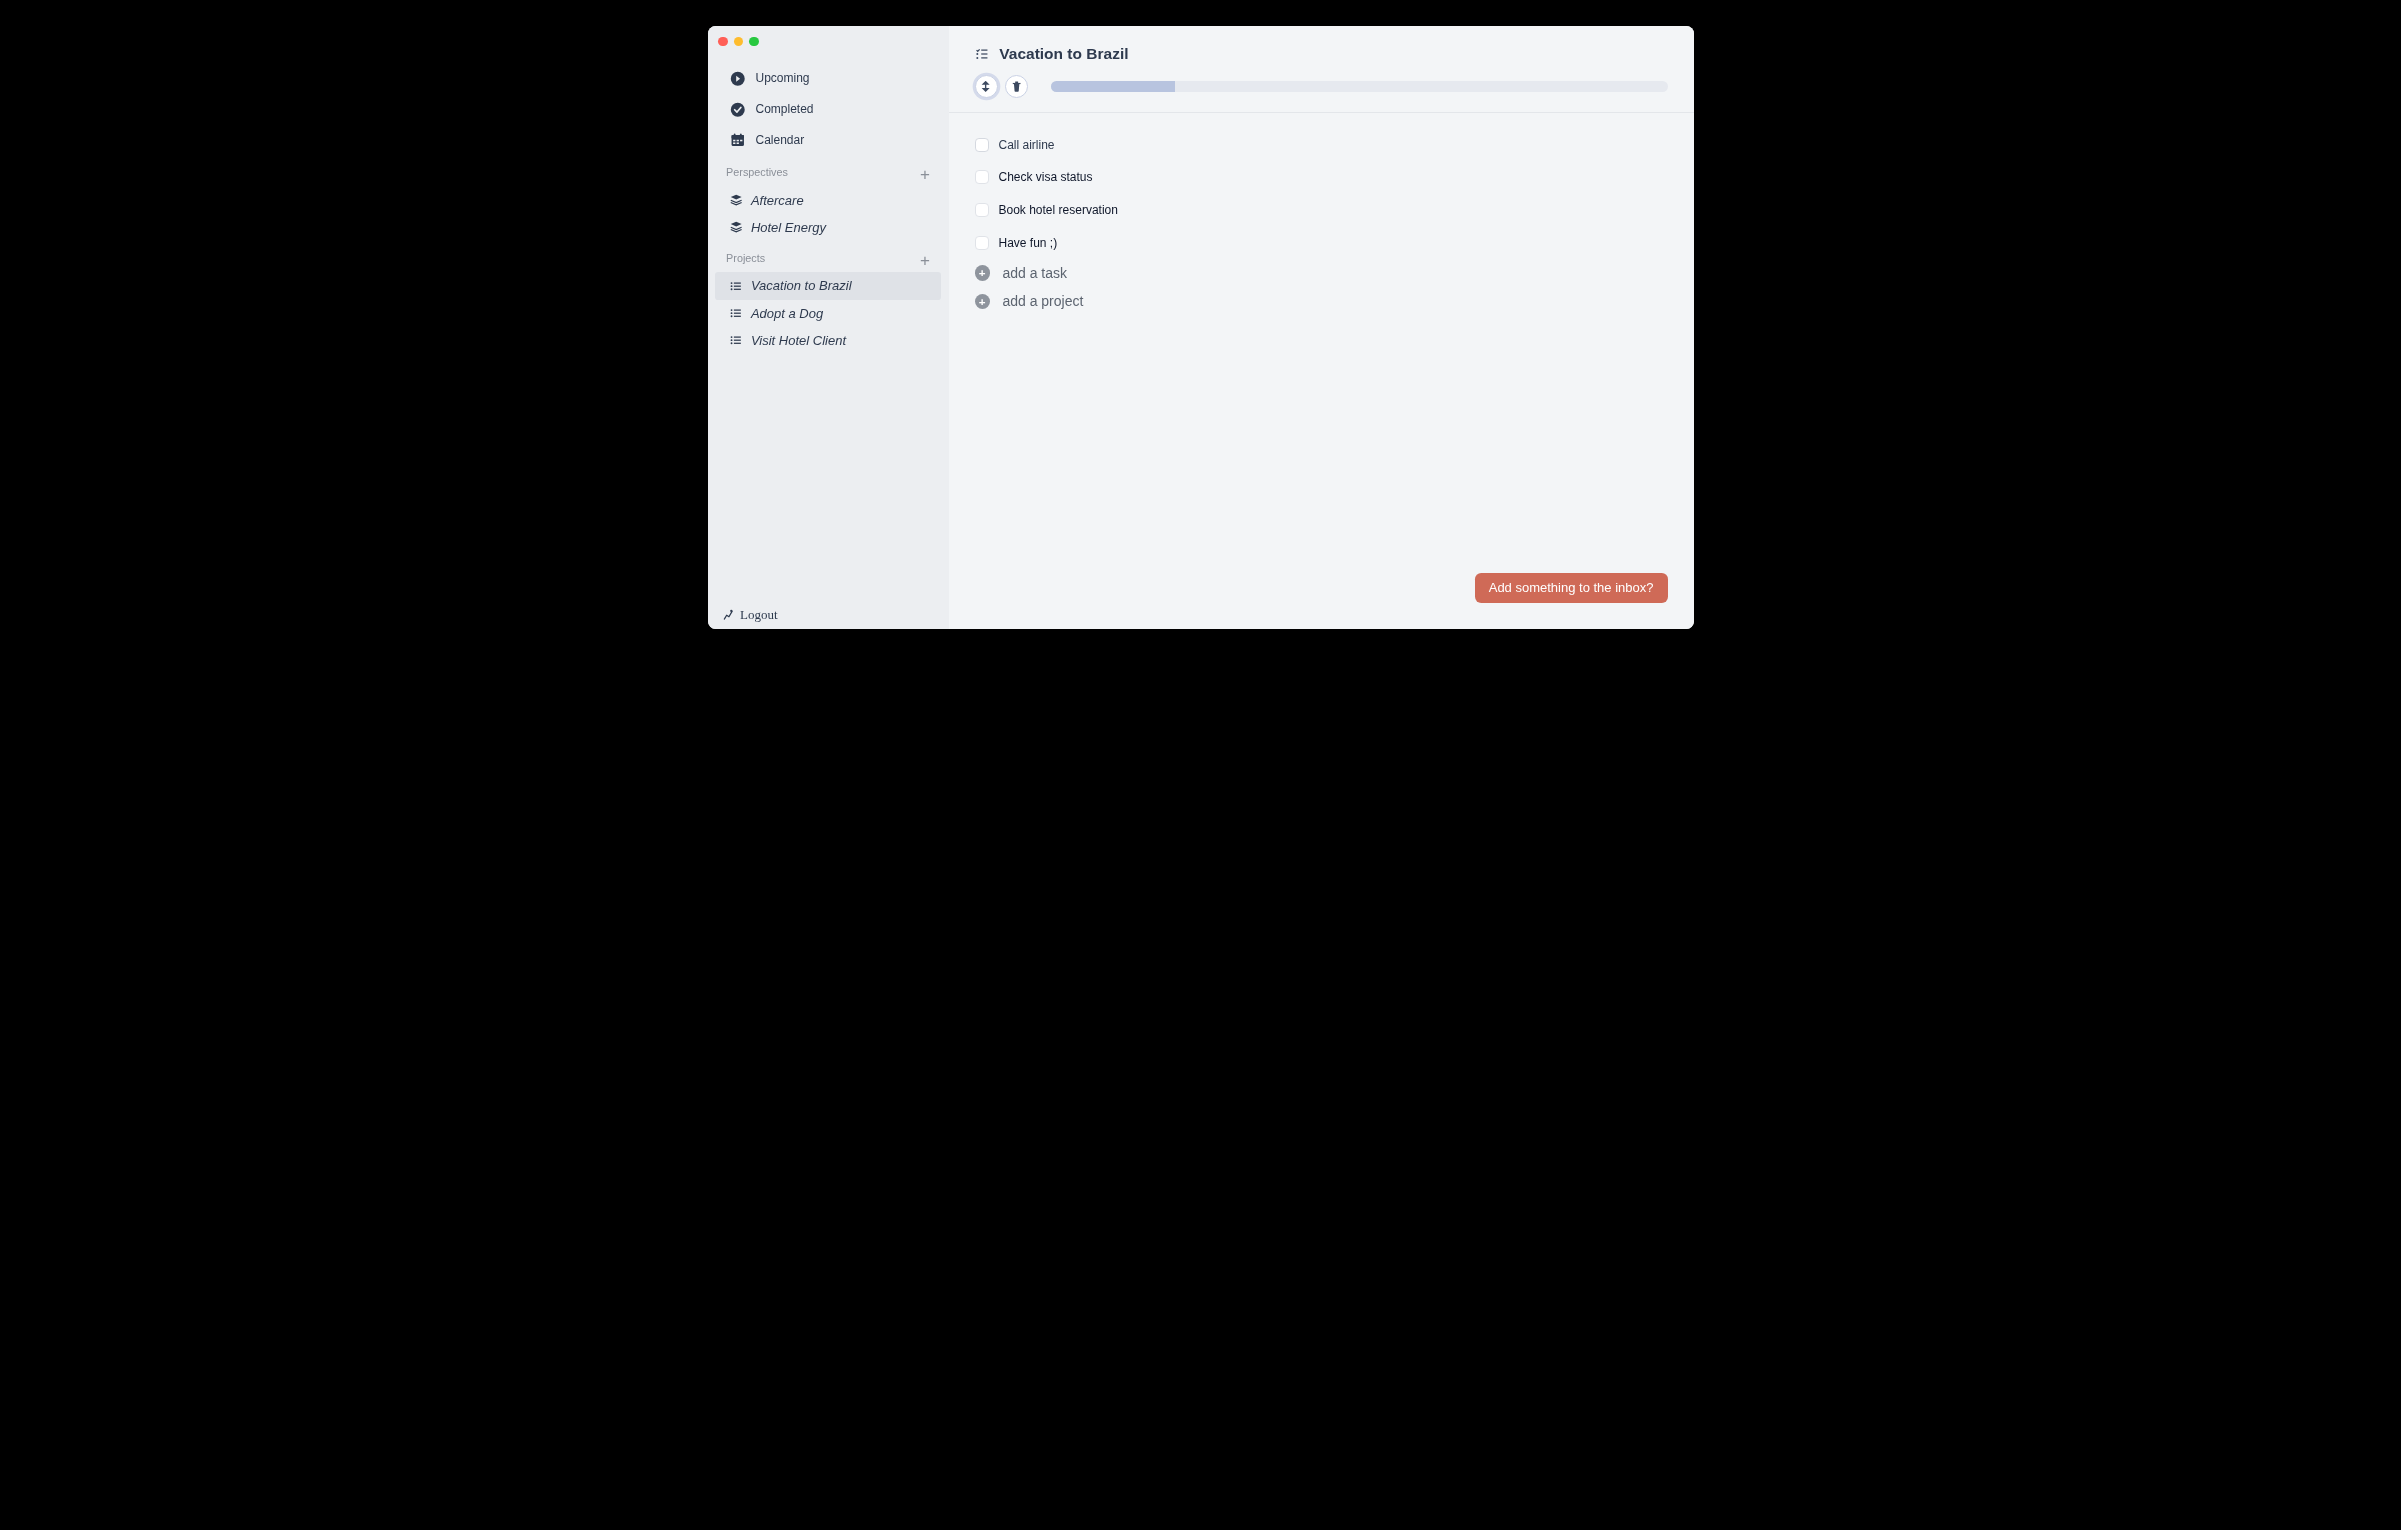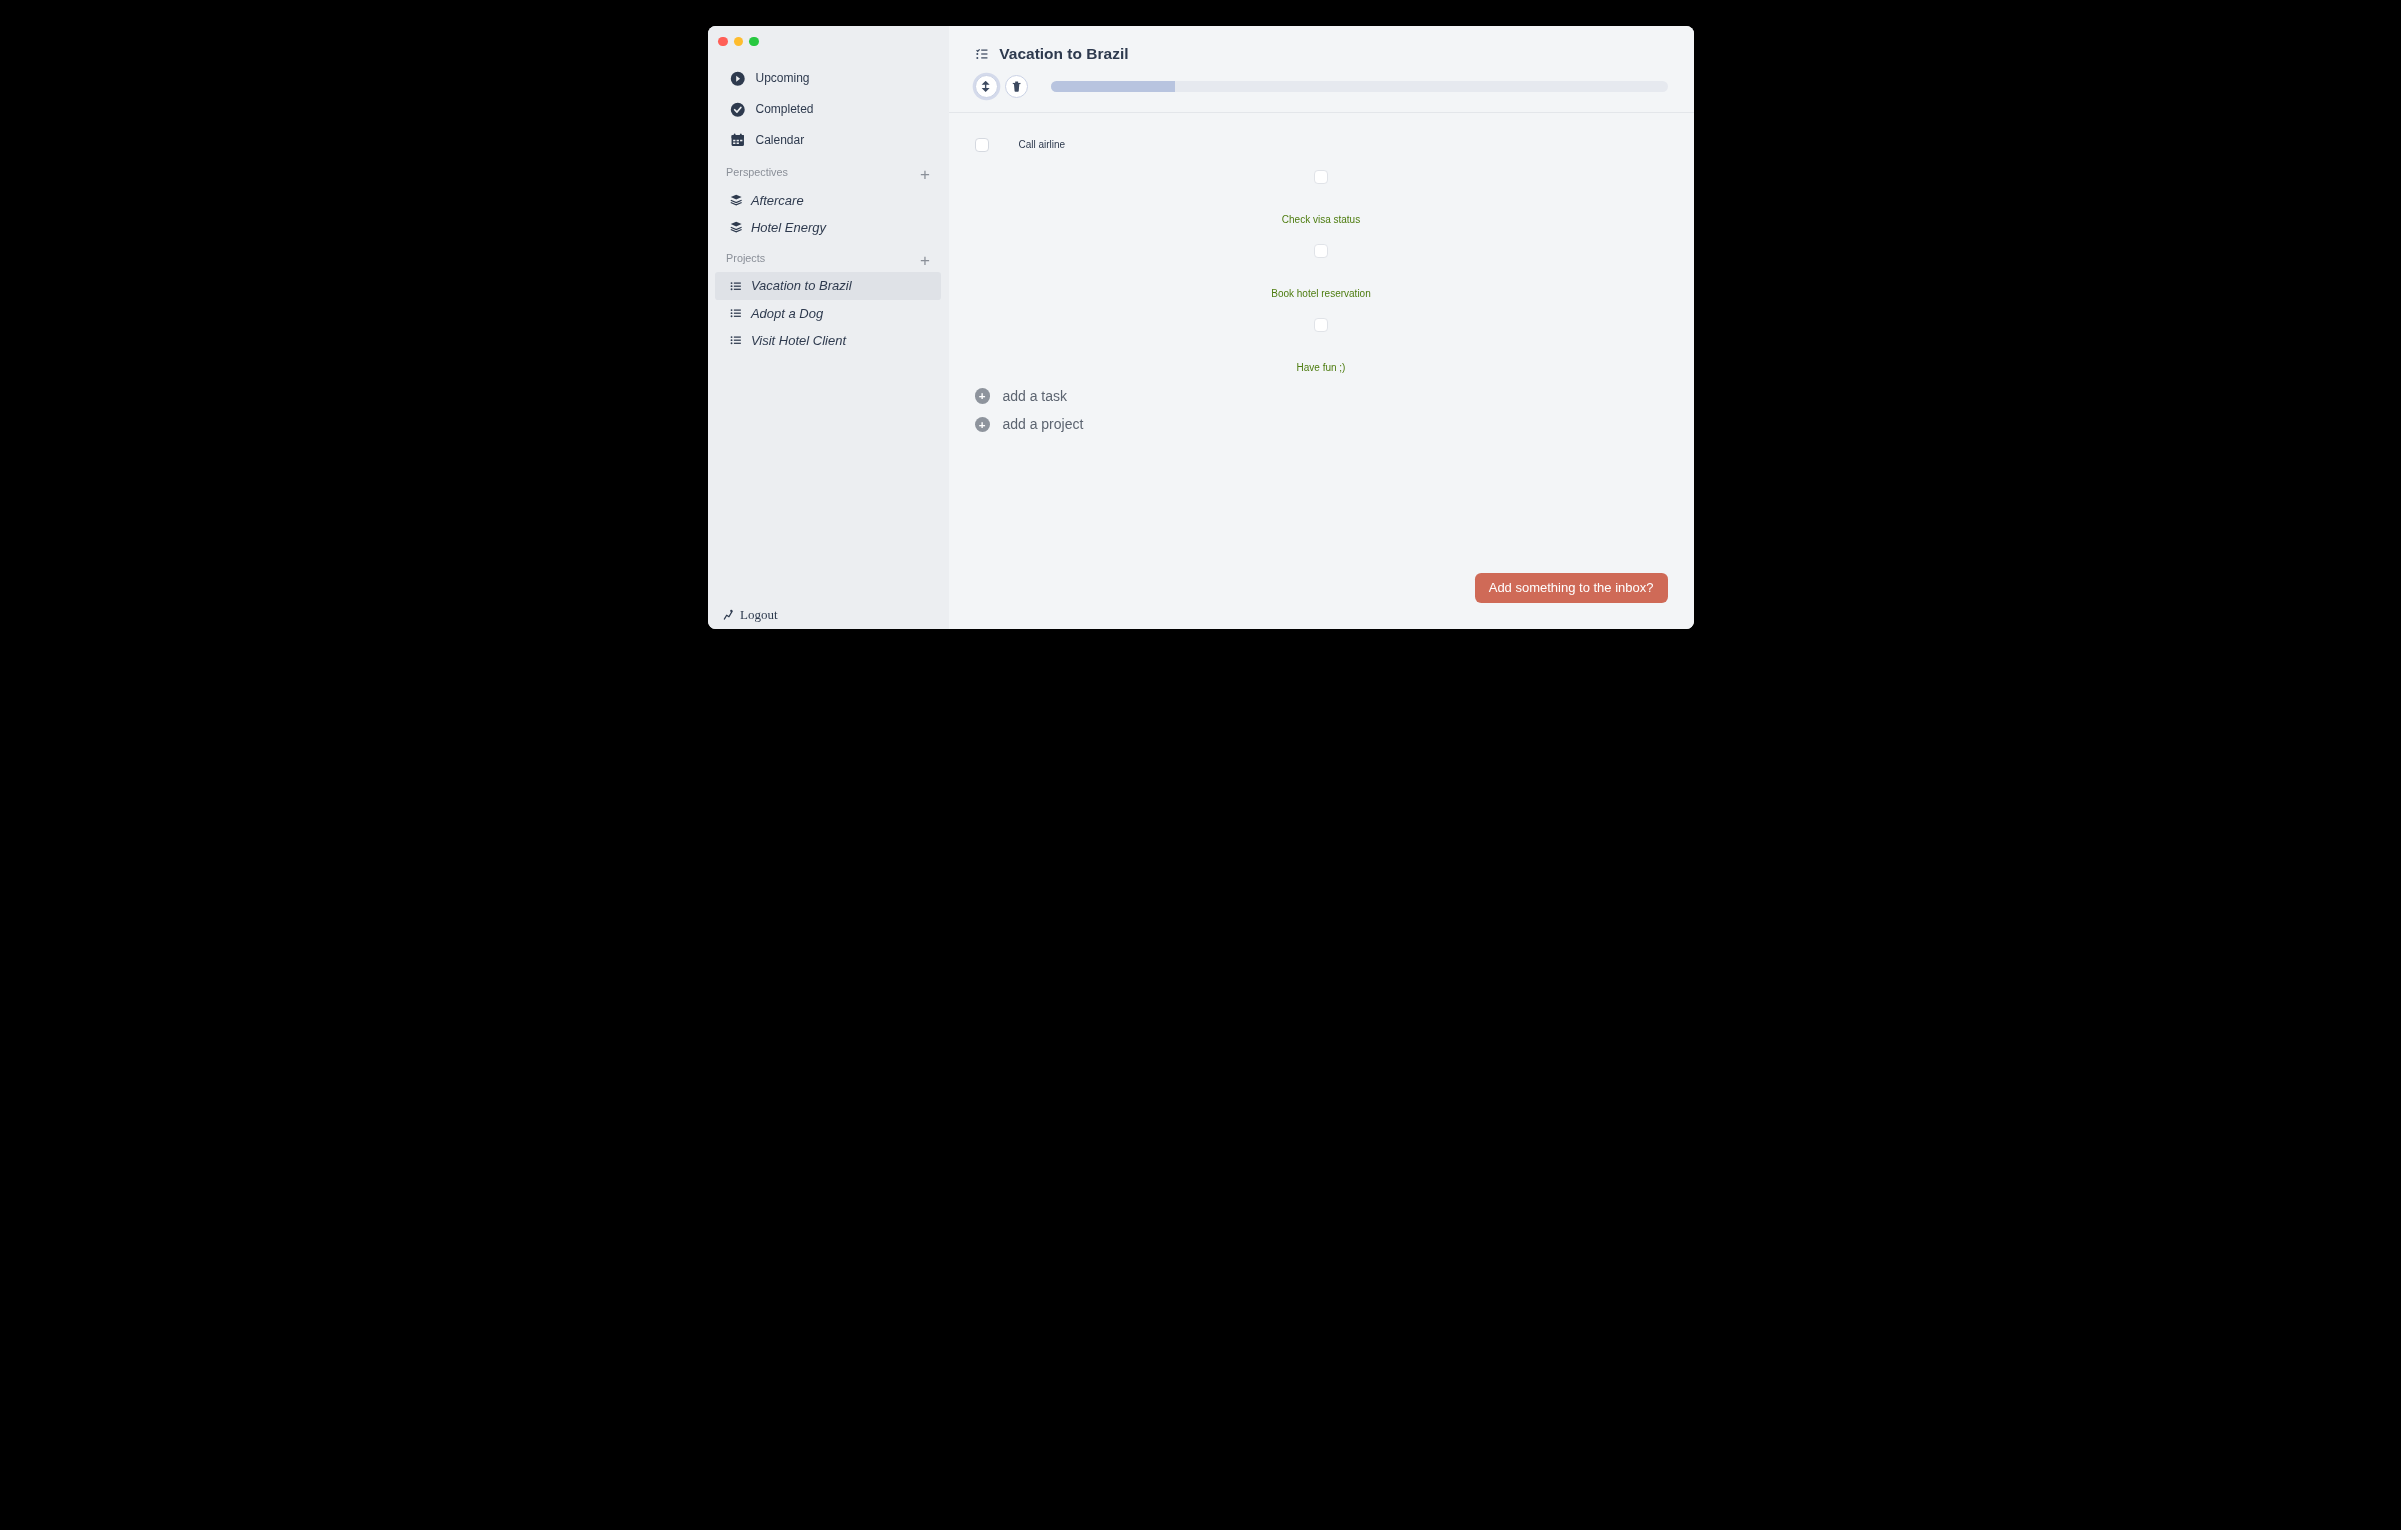--- a/index.html
+++ b/index.html
@@ -123,24 +123,24 @@
     box-shadow:0 0 0 2.3px rgba(120,140,200,.25);
   }
   .progress{
     flex:1; height:10.8px; border-radius:6.2px;
     background:#e6e9ef; overflow:hidden; margin-left:15.5px;
   }
   .progress-fill{ height:100%; background:#b8c4df; }
 
   .task-list{ padding:15.5px 26px; }
   .task{
-    display:flex; align-items:center; gap:30px;
-    padding:9.3px 0; font-size:10px; color:#2e3a4e;
-  }
-  .task.dim{ color:#4d7c0f;flex-direction:column; }
+    display:flex; align-items:flex-end; gap:10px;
+    padding:9.3px 0; font-size:12px; color:#2e3a4e;
+  }
+  .task.dim{ color:#0f172a; }
   .chk{
     width:14px; height:14px; border-radius:3.9px;
     border:1.5px solid #d5d9e0; background:#fff;
   }
   .task.dim .chk{ border-color:#e0e3e8; }
 
   .add-row{
     display:flex; align-items:center; gap:12.4px;
     padding:6.2px 0; font-size:14px; color:#5c6470; cursor:pointer;
   }

